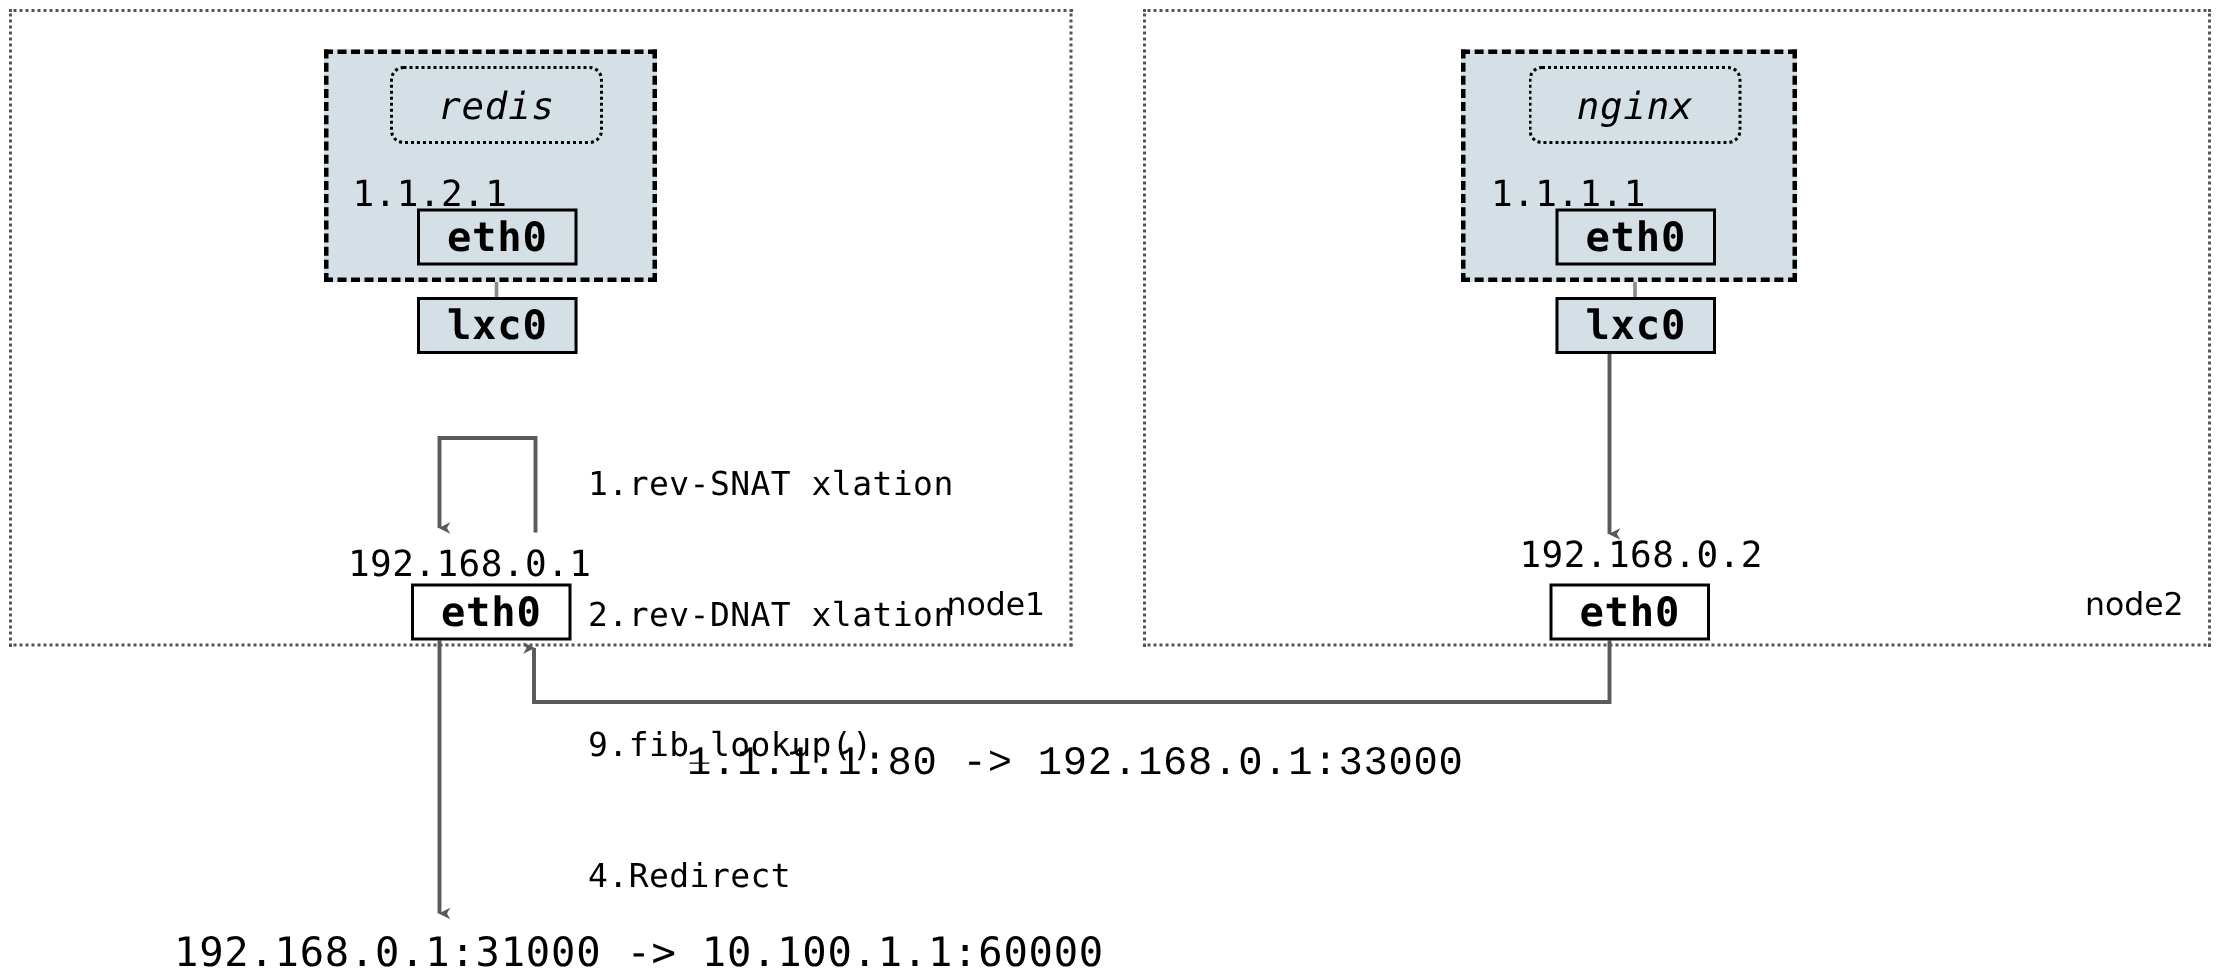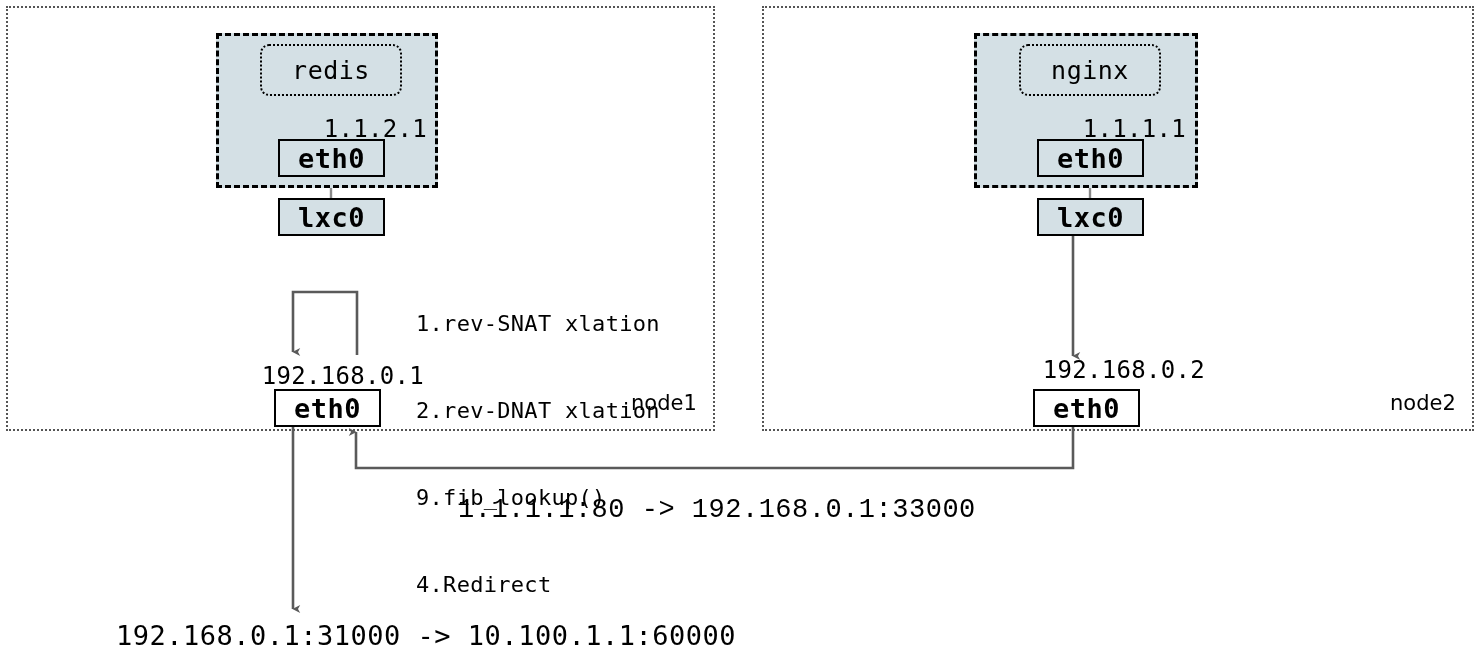--- a/index.html
+++ b/index.html
@@ -50,20 +50,21 @@
     border: 2.5px dotted #000000;
     border-radius: 9px;
     background: transparent;
     box-sizing: border-box;
     display: flex;
     align-items: center;
     justify-content: center;
     font-size: 25px;
     color: #000000;
     letter-spacing: 0.5px;
+    font-style: italic;
   }
   
   .iface-box {
     position: absolute;
     border: 2.5px solid #000000;
     box-sizing: border-box;
     display: flex;
     align-items: center;
     justify-content: center;
     font-size: 27px;
@@ -72,39 +73,39 @@
     font-weight: bold;
   }
   .iface-box.filled { background: #d4e0e5; }
   .iface-box.plain  { background: #ffffff; }
   
   .ip-label {
     position: absolute;
     font-size: 24px;
     color: #000000;
     white-space: nowrap;
-    text-align: right;
+    text-align: left;
     letter-spacing: 0.3px;
   }
   .flow-text {
     position: absolute;
     font-size: 27px;
     color: #000000;
     white-space: nowrap;
     letter-spacing: 0.5px;
   }
   .step-list {
     position: absolute;
     font-size: 22px;
     color: #000000;
     line-height: 29px;
     white-space: pre;
     letter-spacing: 0.3px;
   }
-  .step-line { display: block; margin-left: 24px; }
+  .step-line { display: block; }
 </style>
 </head>
 <body>
 
 <div id="canvas">
 
   <svg class="svg-layer" viewBox="0 0 1480 649" xmlns="http://www.w3.org/2000/svg">
     <defs>
       <marker id="ah" markerWidth="9" markerHeight="9" refX="4.5" refY="7.6" orient="auto" markerUnits="userSpaceOnUse">
         <path d="M0.6,0.4 L4.5,8.2 L8.4,0.4 L4.5,2.6 Z" fill="#5a5a5a"></path>

